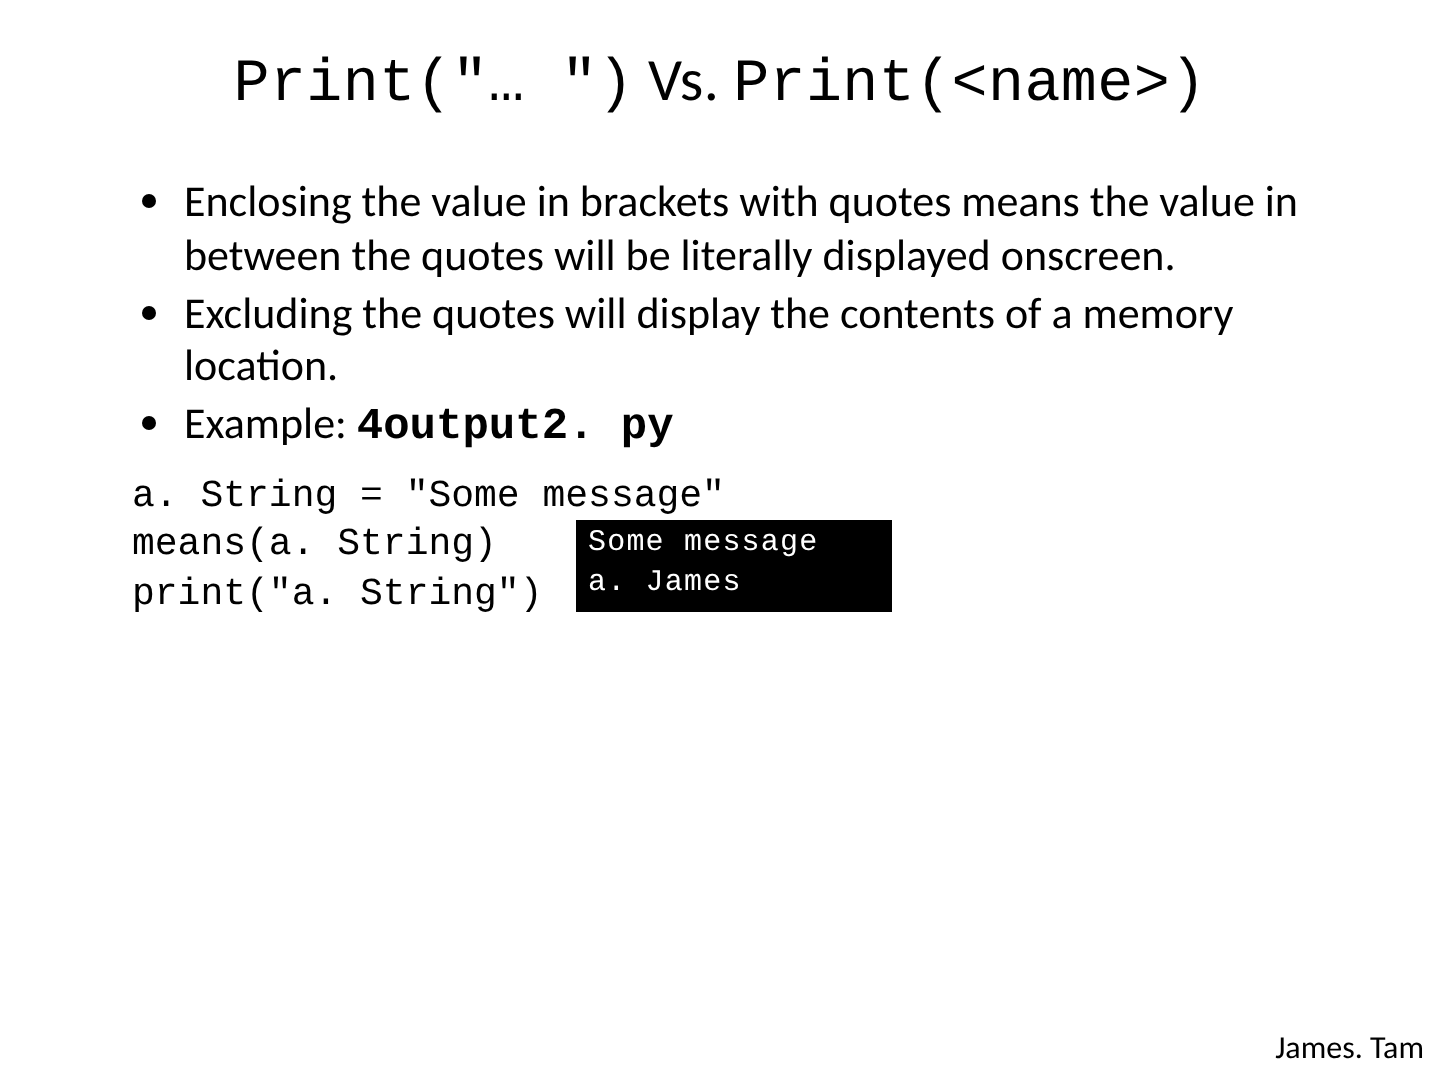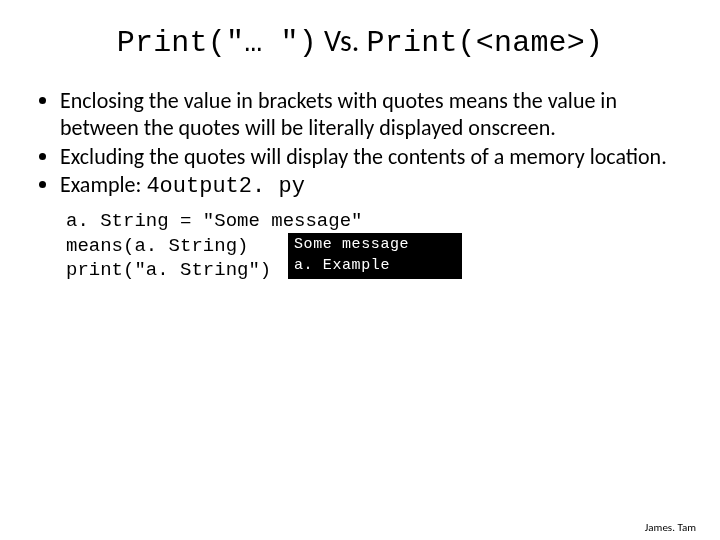--- a/index.html
+++ b/index.html
@@ -36,54 +36,55 @@
     font-size: 22px;
     line-height: 1.22;
   }
   .bullets ul {
     list-style: disc;
     padding-left: 24px;
     margin: 0;
   }
   .bullets li {
     margin-bottom: 2px;
+    margin-left: 32px;
   }
   .code-area {
     margin: 8px 0 0 66px;
     position: relative;
   }
   .code-block {
     font-family: Consolas, "Courier New", monospace;
     font-size: 19px;
     line-height: 1.28;
     white-space: pre;
   }
   .terminal {
     position: absolute;
     left: 222px;
     top: 24px;
-    width: 174px;
+    width: 158px;
     background: #000;
     color: #fff;
     font-family: Consolas, "Courier New", monospace;
     font-size: 15px;
     line-height: 1.35;
     padding: 2px 6px 3px 6px;
     letter-spacing: 0.6px;
     box-sizing: border-box;
   }
   .filename {
     font-family: Consolas, "Courier New", monospace;
-    font-weight: 400;
+    font-weight: 700;
   }
   .footer {
     position: absolute;
     bottom: 6px;
-    right: 24px;
-    font-size: 11px;
+    right: 8px;
+    font-size: 16px;
     color: #000;
   }
 </style>
 </head>
 <body>
 
 <div class="slide">
 
   <div class="title">
     <span class="mono">Print("… ")</span><span> Vs. </span><span class="mono">Print(&lt;</span><span class="name-part">name</span><span class="mono">&gt;)</span>
@@ -97,19 +98,19 @@
     </ul>
   </div>
 
   <div class="code-area">
     <div class="code-block"><span>a. String = "Some message"</span>
 <span>means(a. String)</span>
 <span>print("a. String")</span></div>
 
     <div class="terminal">
       <div>Some message</div>
-      <div>a. Example</div>
+      <div>a. James</div>
     </div>
   </div>
 
   <div class="footer">James. Tam</div>
 
 </div>
 
 </body></html>

